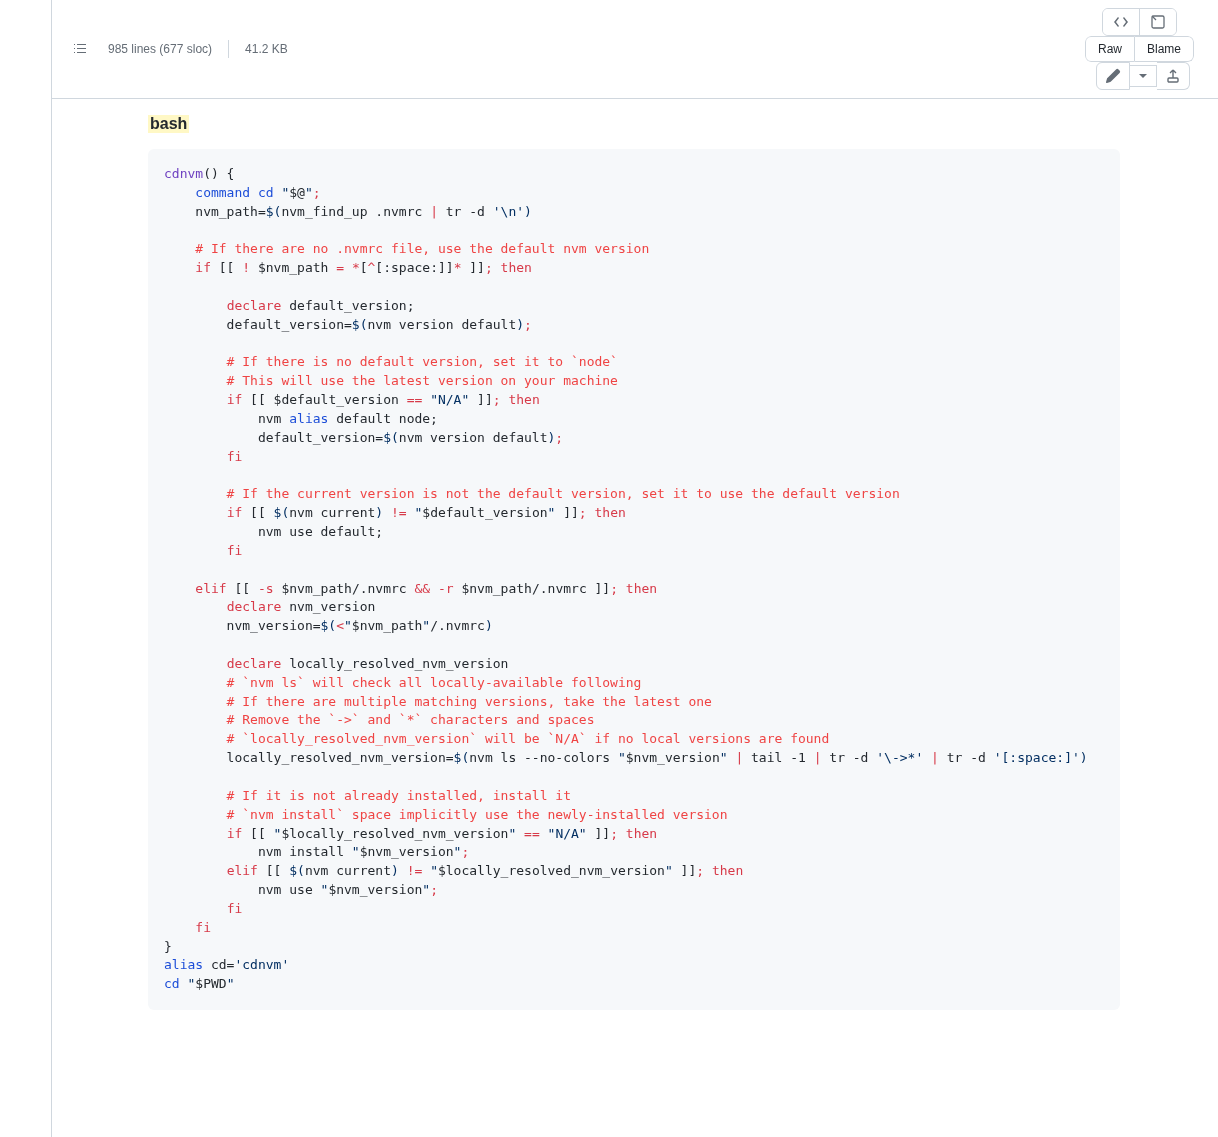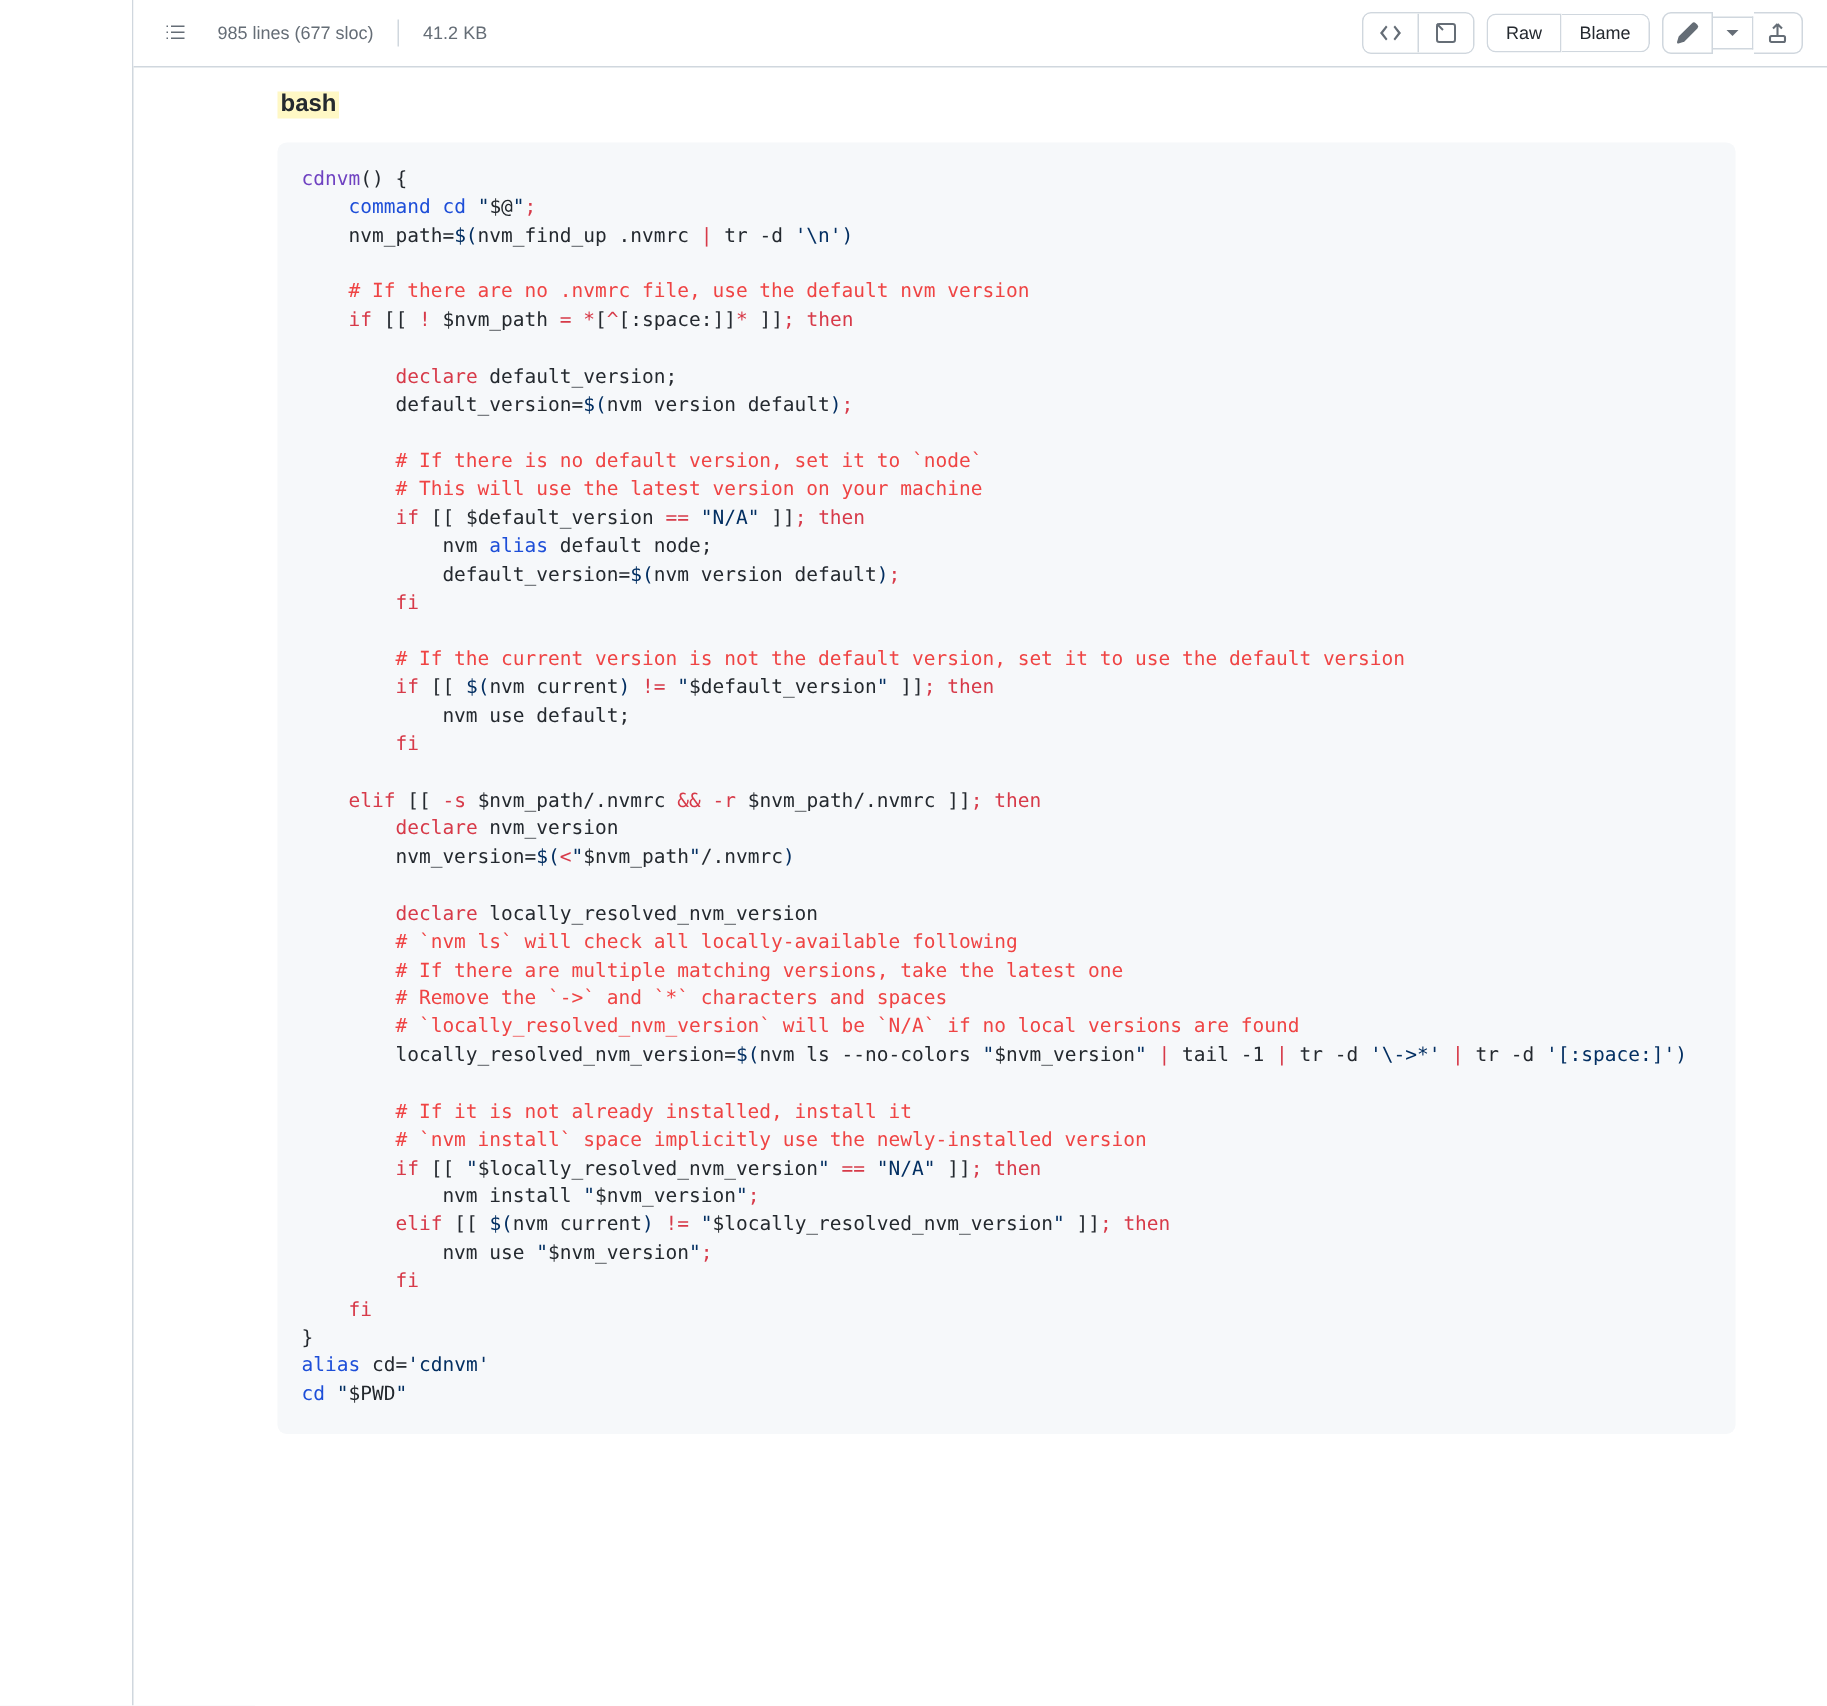--- a/index.html
+++ b/index.html
@@ -5,21 +5,20 @@
     * { box-sizing: border-box; margin: 0; padding: 0; }
     body {
       font-family: -apple-system, BlinkMacSystemFont, "Segoe UI", Helvetica, Arial, sans-serif;
       color: #24292f;
       background: #ffffff;
       font-size: 14px;
     }
     .container {
       display: flex;
       min-height: 100vh;
-      margin-left: 37px;
     }
     .gutter {
       width: 52px;
       border-right: 1px solid #d0d7de;
       flex-shrink: 0;
     }
     .main {
       flex: 1;
       padding: 0;
     }
@@ -45,20 +44,21 @@
     }
     .divider {
       width: 1px;
       height: 18px;
       background: #d0d7de;
     }
     .file-actions {
       display: flex;
       align-items: center;
       gap: 0;
+      flex-direction: column;
     }
     .btn-group {
       display: flex;
       border: 1px solid #d0d7de;
       border-radius: 6px;
       overflow: hidden;
       margin-right: 8px;
     }
     .btn-group .icon-btn {
       padding: 5px 10px;

